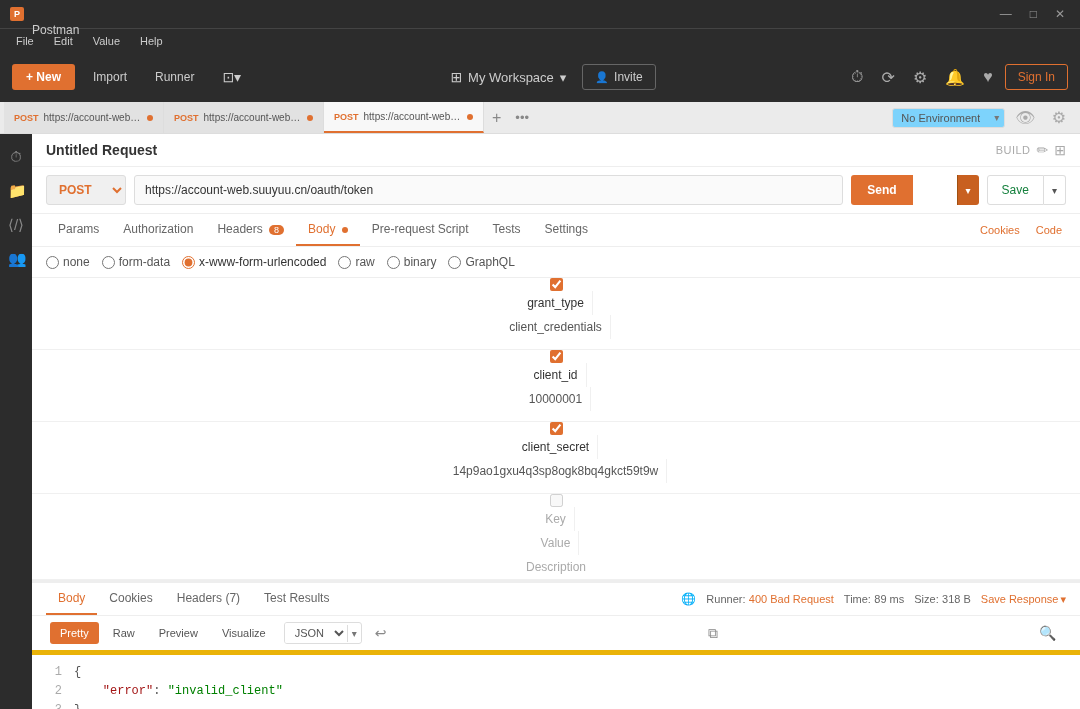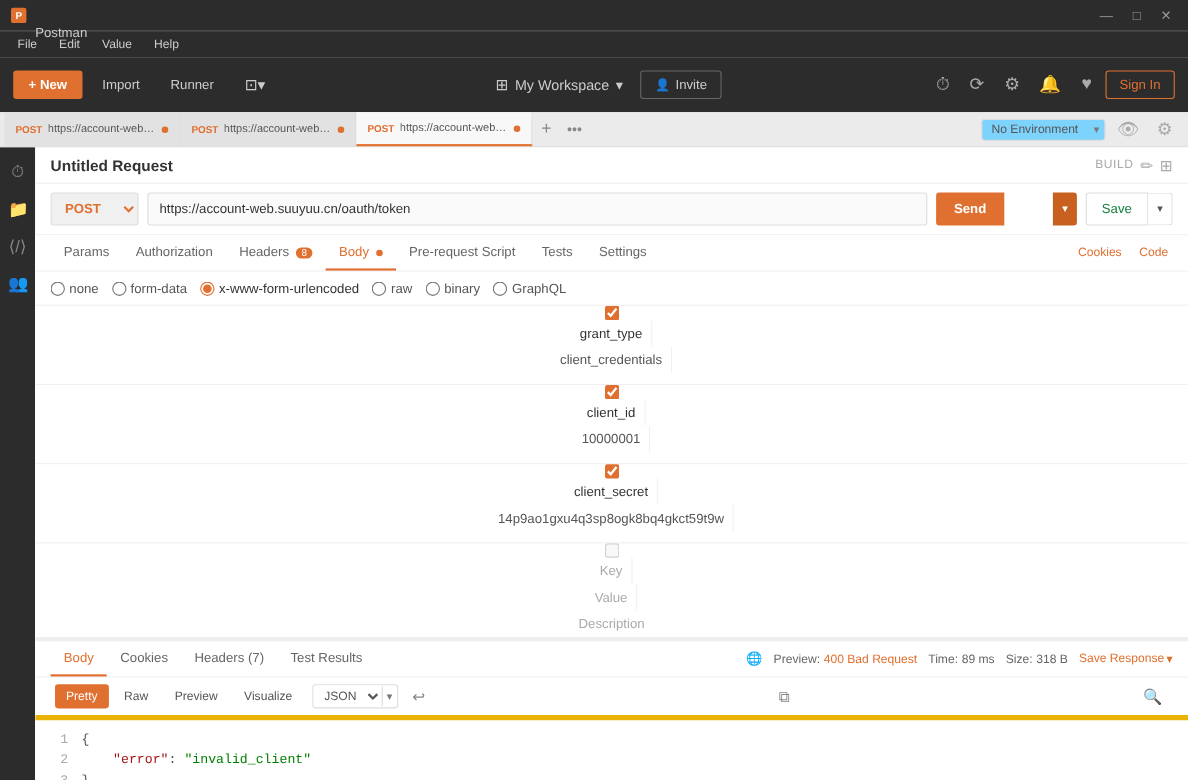--- a/index.html
+++ b/index.html
@@ -728,21 +728,21 @@
     <div class="response-area">
 
       <div class="response-tabs-bar">
         <div class="resp-tab active">Body</div>
         <div class="resp-tab">Cookies</div>
         <div class="resp-tab">Headers (7)</div>
         <div class="resp-tab">Test Results</div>
         <div class="response-meta">
           <span style="font-size:12px; color:#888;">🌐</span>
           <span>
-            <span style="font-size:11px; color:#666;">Preview:</span>
+            <span style="font-size:11px; color:#666;">Runner:</span>
             <span style="font-size:11px; color:#e07030; font-weight:500;">400 Bad Request</span>
           </span>
           <span>
             <span style="font-size:11px; color:#666;">Time:</span>
             <span style="font-size:11px; color:#666;">89 ms</span>
           </span>
           <span>
             <span style="font-size:11px; color:#666;">Size:</span>
             <span style="font-size:11px; color:#666;">318 B</span>
           </span>

